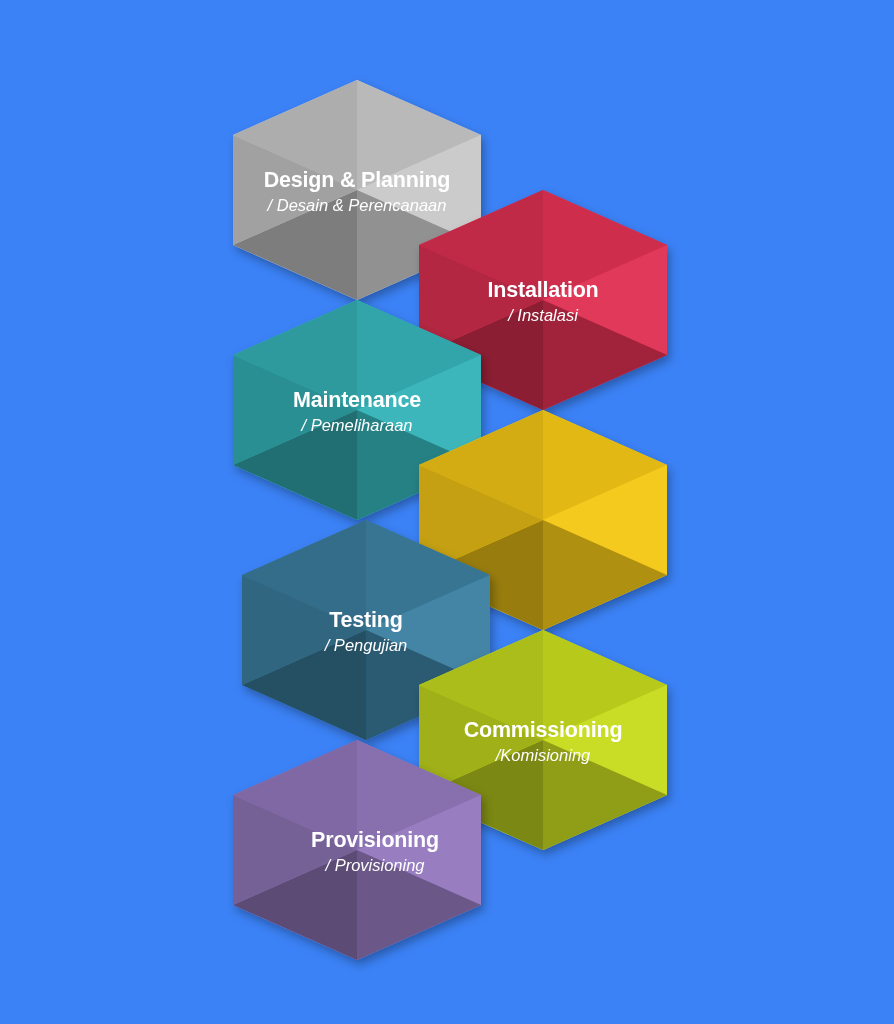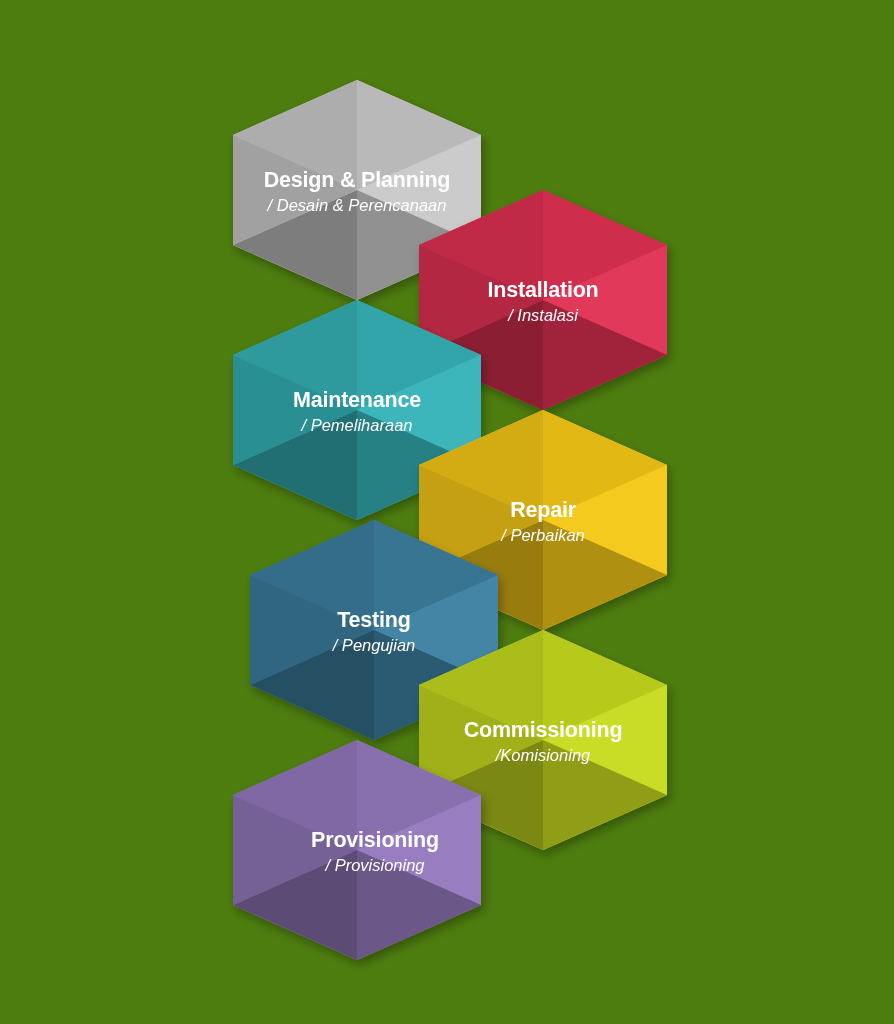--- a/index.html
+++ b/index.html
@@ -11,21 +11,21 @@
     width: 894px;
     height: 1024px;
     overflow: hidden;
     font-family: "Liberation Sans", sans-serif;
   }
 
   #stage {
     position: relative;
     width: 894px;
     height: 1024px;
-    background: #4d7c0f;
+    background: #3b82f6;
   }
 
   .hex {
     position: absolute;
     width: 248px;
     height: 220px;
   }
   .hex svg {
     position: absolute;
     left: 0;
@@ -132,26 +132,22 @@
             </filter>
           </defs>
           <polygon points="0,55 124,0 248,55 248,165 124,220 0,165" fill="#f5c816" filter="url(#shadow-repair)"></polygon>
           <polygon points="0,55 124,0 124,110" fill="rgb(211,172,19)" shape-rendering="geometricPrecision"></polygon>
           <polygon points="124,0 248,55 124,110" fill="rgb(225,184,20)" shape-rendering="geometricPrecision"></polygon>
           <polygon points="248,55 248,165 124,110" fill="rgb(245,202,31)" shape-rendering="geometricPrecision"></polygon>
           <polygon points="248,165 124,220 124,110" fill="rgb(176,144,16)" shape-rendering="geometricPrecision"></polygon>
           <polygon points="124,220 0,165 124,110" fill="rgb(152,124,14)" shape-rendering="geometricPrecision"></polygon>
           <polygon points="0,165 0,55 124,110" fill="rgb(196,160,18)" shape-rendering="geometricPrecision"></polygon>
         </svg>
-        <div class="hex-label" style="top: 90px;">
-          <span class="hex-title">Repair</span>
-          <span class="hex-sub">/ Perbaikan</span>
-        </div>
-      </div>
-      <div class="hex" style="left: 250px; top: 520px; z-index: 14; padding-left: 8px;">
+      </div>
+      <div class="hex" style="left: 242px; top: 520px; z-index: 14; padding-left: 8px;">
         <svg width="248" height="220" viewBox="0 0 248 220">
           <defs>
             <filter id="shadow-testing" x="-30%" y="-30%" width="170%" height="170%">
               <feDropShadow dx="3" dy="5" stdDeviation="5" flood-color="#000000" flood-opacity="0.30"></feDropShadow>
             </filter>
           </defs>
           <polygon points="0,55 124,0 248,55 248,165 124,220 0,165" fill="#3c7fa0" filter="url(#shadow-testing)"></polygon>
           <polygon points="0,55 124,0 124,110" fill="rgb(52,109,138)" shape-rendering="geometricPrecision"></polygon>
           <polygon points="124,0 248,55 124,110" fill="rgb(55,117,147)" shape-rendering="geometricPrecision"></polygon>
           <polygon points="248,55 248,165 124,110" fill="rgb(68,132,164)" shape-rendering="geometricPrecision"></polygon>

